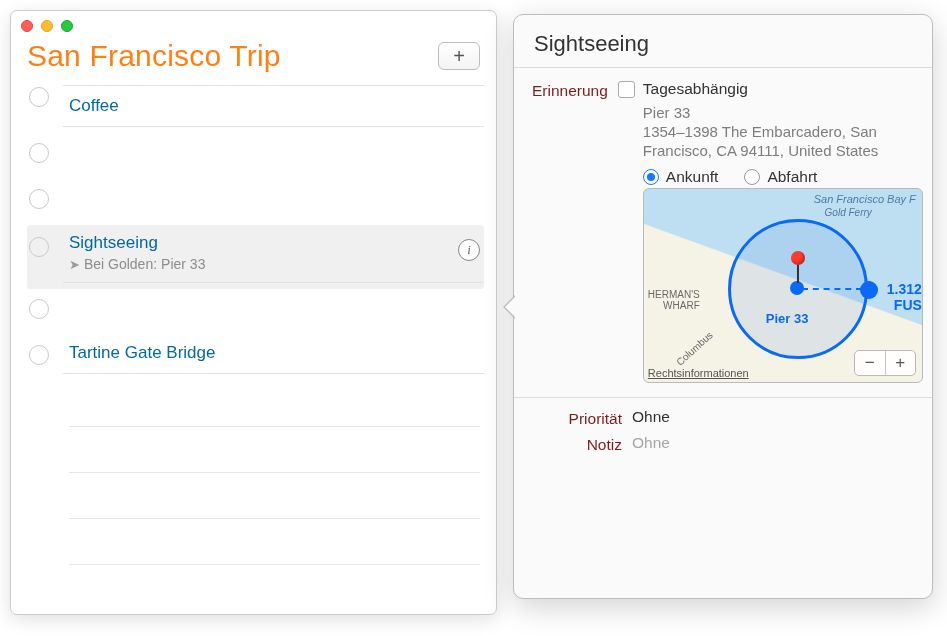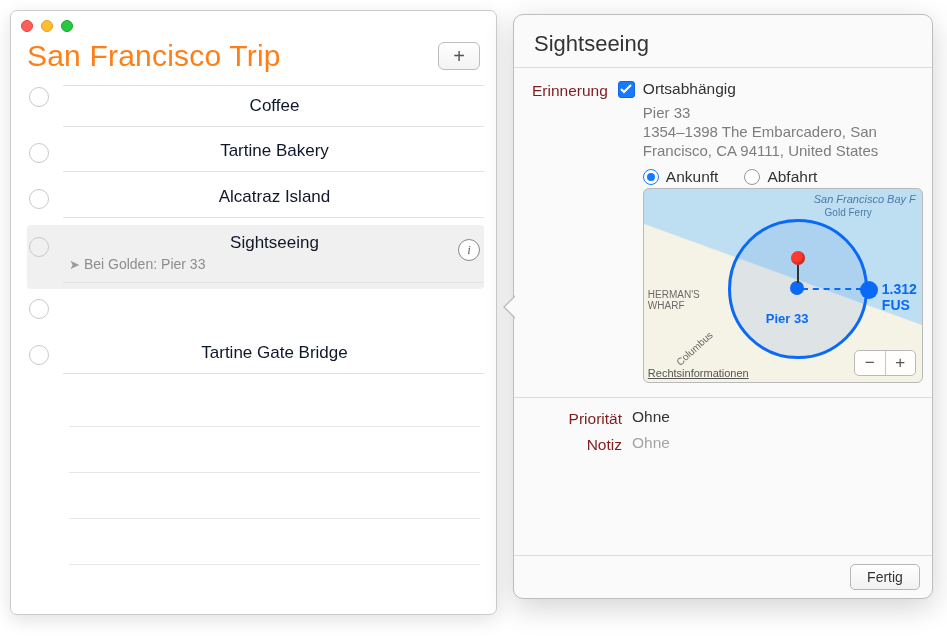--- a/index.html
+++ b/index.html
@@ -69,21 +69,21 @@
     display:flex; flex-direction:column; gap:3px;
     position:relative;
   }
   .row.first .row-inner { border-top:1px solid #e2e2e2; padding-top:10px; }
   .circle {
     width:20px; height:20px; border-radius:50%;
     border:1.5px solid #c9c9c9;
     margin: 2px 14px 0 2px;
     flex-shrink:0;
   }
-  .row-title { font-size:17px; color:#0f172a;text-align:center; }
+  .row-title { font-size:17px; color:#0369a1; }
   .row-sub { font-size:14px; color:#8d8d8d; display:flex; align-items:center; gap:4px;}
   .row.selected { background:#f0f0f0; border-radius:4px; }
   .row.selected .circle{ margin-top:4px; }
   .info-btn {
     position:absolute; right:4px; top:6px;
     width:22px; height:22px; border:1.4px solid #888; border-radius:50%;
     display:flex; align-items:center; justify-content:center;
     font-family: Georgia, serif; font-style:italic;
     font-size:13px; color:#666; background:#fff;
   }
@@ -149,20 +149,21 @@
   .rb.sel::after{ content:""; width:8px; height:8px; border-radius:50%; background:#1679ff;}
 
   .map-wrap {
     margin-left:25px;
     width: 280px; height:195px;
     border:1px solid #b9b9b9; border-radius:6px;
     position:relative; overflow:hidden;
     background:
       linear-gradient(200deg, #bedef2 0%, #bedef2 46%, transparent 46.5%),
       linear-gradient(#f5f2e6,#f5f2e6);
+    text-align: right;
   }
   .map-label { position:absolute; font-size:11px; color:#6a6a6a; }
   .map-radius {
     position:absolute; left:84px; top:30px;
     width:140px; height:140px; border-radius:50%;
     border:3px solid #0a6af5;
     background: rgba(54,127,232,.12);
   }
   .map-center-dot{
     position:absolute; left:146px; top:92px; width:14px; height:14px;
@@ -236,30 +237,24 @@
 
     <div class="row first">
       <div class="circle"></div>
       <div class="row-inner">
         <div class="row-title">Coffee</div>
       </div>
     </div>
 
     <div class="row">
       <div class="circle"></div>
-      <div class="row-inner">
-        <div class="row-title">Tartine Bakery</div>
-      </div>
     </div>
 
     <div class="row">
       <div class="circle"></div>
-      <div class="row-inner">
-        <div class="row-title">Alcatraz Island</div>
-      </div>
     </div>
 
 
     <div class="row selected">
       <div class="circle"></div>
       <div class="row-inner">
         <div class="row-title">Sightseeing</div>
         <div class="row-sub">
           <span class="nav-glyph">➤</span>
           <span>Bei Golden:</span>
@@ -290,49 +285,47 @@
 <div class="popover">
 
   <div class="pop-title">Sightseeing</div>
 
   <div class="form">
 
     <div class="form-row">
       <div class="label-col">Erinnerung</div>
       <div class="ctrl-col">
 
-
         <div class="checkbox-row">
-          <div class="cb checked">
-            <svg width="12" height="10" viewBox="0 0 12 10">
-                <path d="M1 5 L4 8 L11 1" stroke="#fff" stroke-width="2" fill="none"></path>
-              </svg>
-          </div>
-          <span>Ortsabhängig</span>
-        </div>
+          <div class="cb">
+            
+          </div>
+          <span>Tagesabhängig</span>
+        </div>
+
 
         <div class="addr">
           <div>Pier 33</div>
           <div>1354–1398 The Embarcadero, San Francisco, CA  94111, United States</div>
         </div>
 
         <div class="radio-row">
           <div class="radio-item">
             <div class="rb sel"></div>
             <span>Ankunft</span>
           </div>
           <div class="radio-item">
             <div class="rb"></div>
             <span>Abfahrt</span>
           </div>
         </div>
 
         <div class="map-wrap">
           <span class="map-label" style="right:6px; top:4px; color:#4b7aa7; font-style:italic;">San Francisco Bay F</span>
-          <span class="map-label" style="right:50px; top:18px; color:#4b7aa7; font-size:10px">Gold Ferry</span>
+          <span class="map-label" style="right:50px; top:18px; color:#4b7aa7; font-style:italic; font-size:10px">Gold Ferry</span>
           <span class="map-label" style="left:4px; top:100px; white-space:pre; font-size:10px;">HERMAN'S
 WHARF</span>
           <span class="map-label" style="left:28px; bottom:28px; transform:rotate(-42deg); font-size:10px;">Columbus</span>
 
           <div class="map-radius"></div>
           <div class="map-dash"></div>
           <div class="map-center-dot"></div>
           <div class="map-edge-dot"></div>
           <div class="map-pin">
             <div class="head"></div>
@@ -358,16 +351,13 @@
       <div class="ctrl-col">Ohne</div>
     </div>
 
     <div class="form-row">
       <div class="label-col">Notiz</div>
       <div class="ctrl-col val-muted">Ohne</div>
     </div>
 
   </div>
 
-  <div class="pop-footer">
-    <div class="done-btn">Fertig</div>
-  </div>
 </div>
 
 </body></html>

